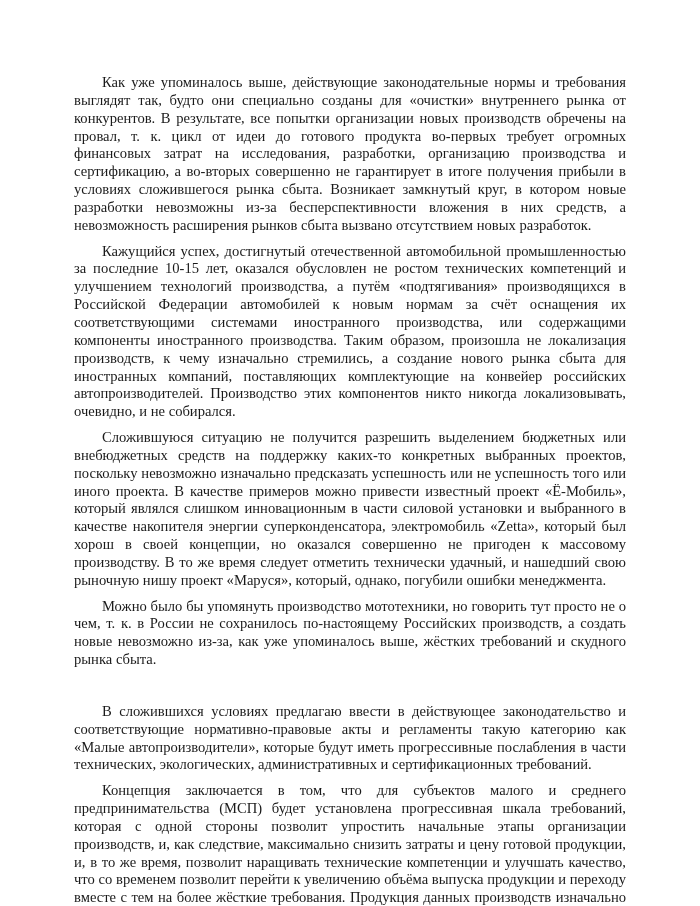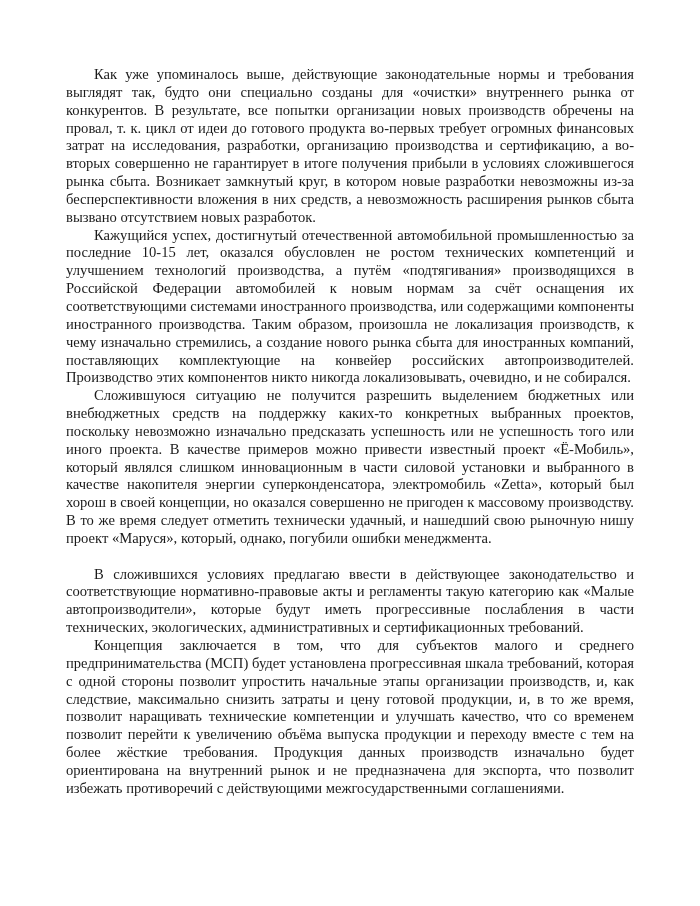--- a/index.html
+++ b/index.html
@@ -26,34 +26,35 @@
     .heading {
       font-weight: bold;
       text-align: justify;
       text-indent: 28px;
       margin: 0 0 17.5px 0;
       letter-spacing: -0.05px;
     }
     .para {
       text-align: justify;
       text-indent: 28px;
-      margin: 0;
+      margin: 8px;
       hyphens: none;
     }
     .blank {
       height: 17.85px;
     }
   </style>
 </head>
 <body>
 
 <div class="page">
 
   <p class="para">Как уже упоминалось выше, действующие законодательные нормы и требования выглядят так, будто они специально созданы для «очистки» внутреннего рынка от конкурентов. В результате, все попытки организации новых производств обречены на провал, т. к. цикл от идеи до готового продукта во-первых требует огромных финансовых затрат на исследования, разработки, организацию производства и сертификацию, а во-вторых совершенно не гарантирует в итоге получения прибыли в условиях сложившегося рынка сбыта. Возникает замкнутый круг, в котором новые разработки невозможны из-за бесперспективности вложения в них средств, а невозможность расширения рынков сбыта вызвано отсутствием новых разработок.</p>
   <p class="para">Кажущийся успех, достигнутый отечественной автомобильной промышленностью за последние 10-15 лет, оказался обусловлен не ростом технических компетенций и улучшением технологий производства, а путём «подтягивания» производящихся в Российской Федерации автомобилей к новым нормам за счёт оснащения их соответствующими системами иностранного производства, или содержащими компоненты иностранного производства. Таким образом, произошла не локализация производств, к чему изначально стремились, а создание нового рынка сбыта для иностранных компаний, поставляющих комплектующие на конвейер российских автопроизводителей. Производство этих компонентов никто никогда локализовывать, очевидно, и не собирался.</p>
   <p class="para">Сложившуюся ситуацию не получится разрешить выделением бюджетных или внебюджетных средств на поддержку каких-то конкретных выбранных проектов, поскольку невозможно изначально предсказать успешность или не успешность того или иного проекта. В качестве примеров можно привести известный проект «Ё-Мобиль», который являлся слишком инновационным в части силовой установки и выбранного в качестве накопителя энергии суперконденсатора, электромобиль «Zetta», который был хорош в своей концепции, но оказался совершенно не пригоден к массовому производству. В то же время следует отметить технически удачный, и нашедший свою рыночную нишу проект «Маруся», который, однако, погубили ошибки менеджмента.</p>
+  <p class="para">Можно было бы упомянуть производство мототехники, но говорить тут просто не о чем, т. к. в России не сохранилось по-настоящему Российских производств, а создать новые невозможно из-за, как уже упоминалось выше, жёстких требований и скудного рынка сбыта.</p>
 
   <div class="blank"></div>
 
   <p class="para">В сложившихся условиях предлагаю ввести в действующее законодательство и соответствующие нормативно-правовые акты и регламенты такую категорию как «Малые автопроизводители», которые будут иметь прогрессивные послабления в части технических, экологических, административных и сертификационных требований.</p>
   <p class="para">Концепция заключается в том, что для субъектов малого и среднего предпринимательства (МСП) будет установлена прогрессивная шкала требований, которая с одной стороны позволит упростить начальные этапы организации производств, и, как следствие, максимально снизить затраты и цену готовой продукции, и, в то же время, позволит наращивать технические компетенции и улучшать качество, что со временем позволит перейти к увеличению объёма выпуска продукции и переходу вместе с тем на более жёсткие требования. Продукция данных производств изначально будет ориентирована на внутренний рынок и не предназначена для экспорта, что позволит избежать противоречий с действующими межгосударственными соглашениями.</p>
 
 </div>
 
 </body></html>

